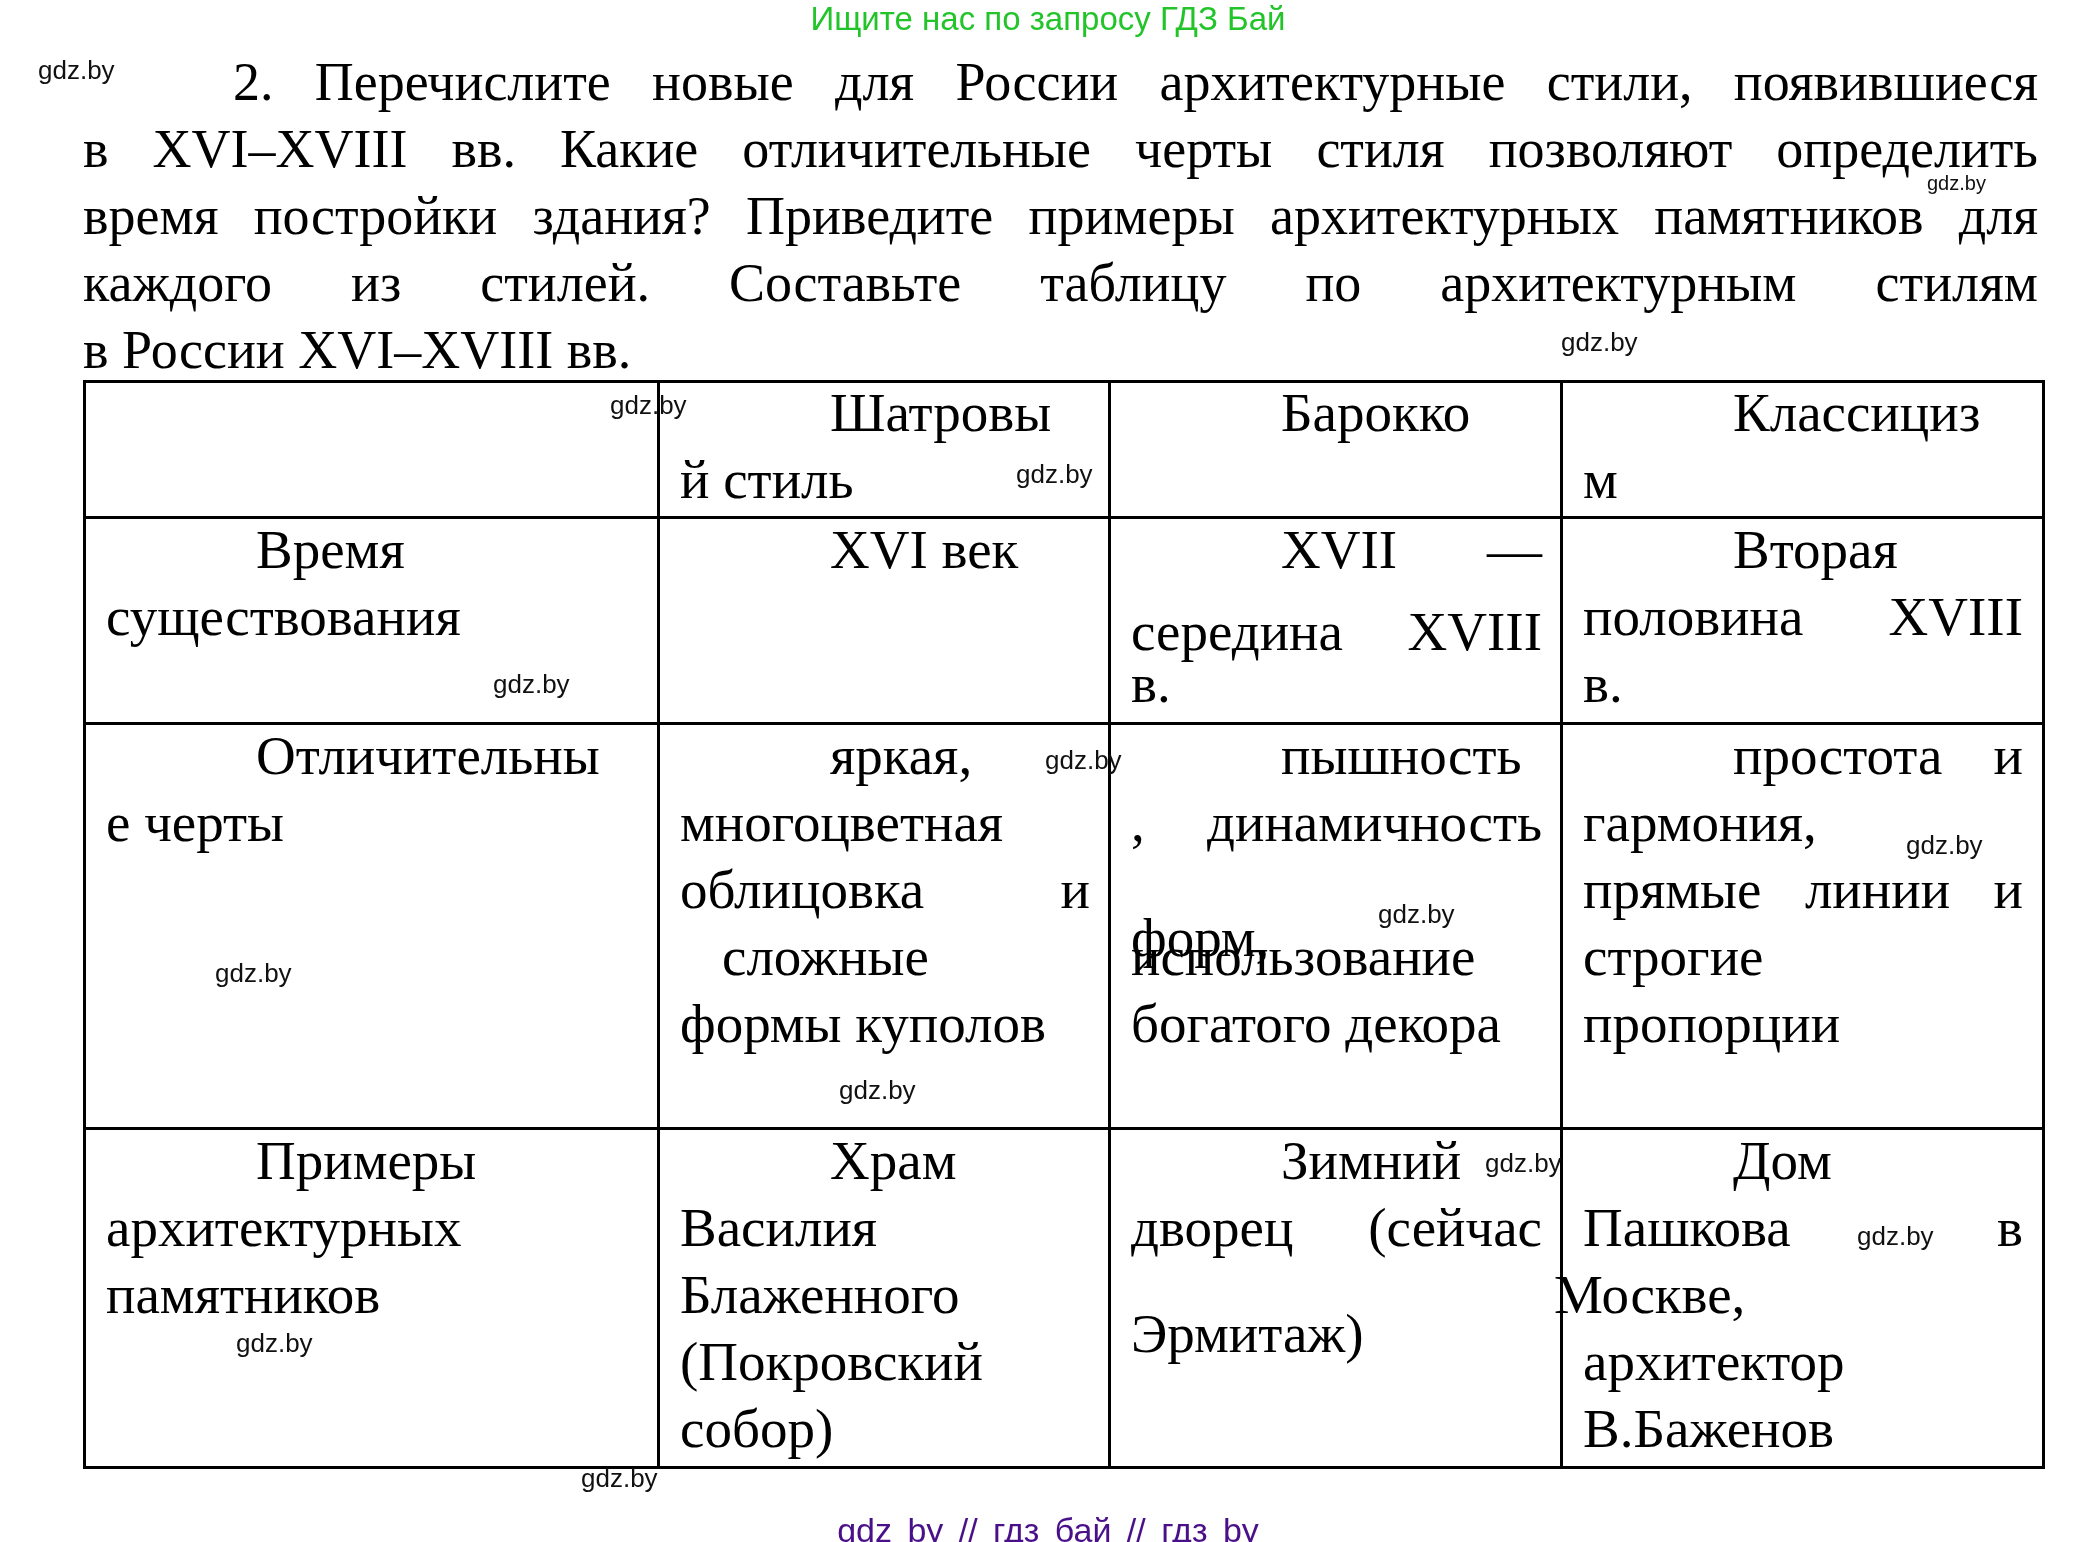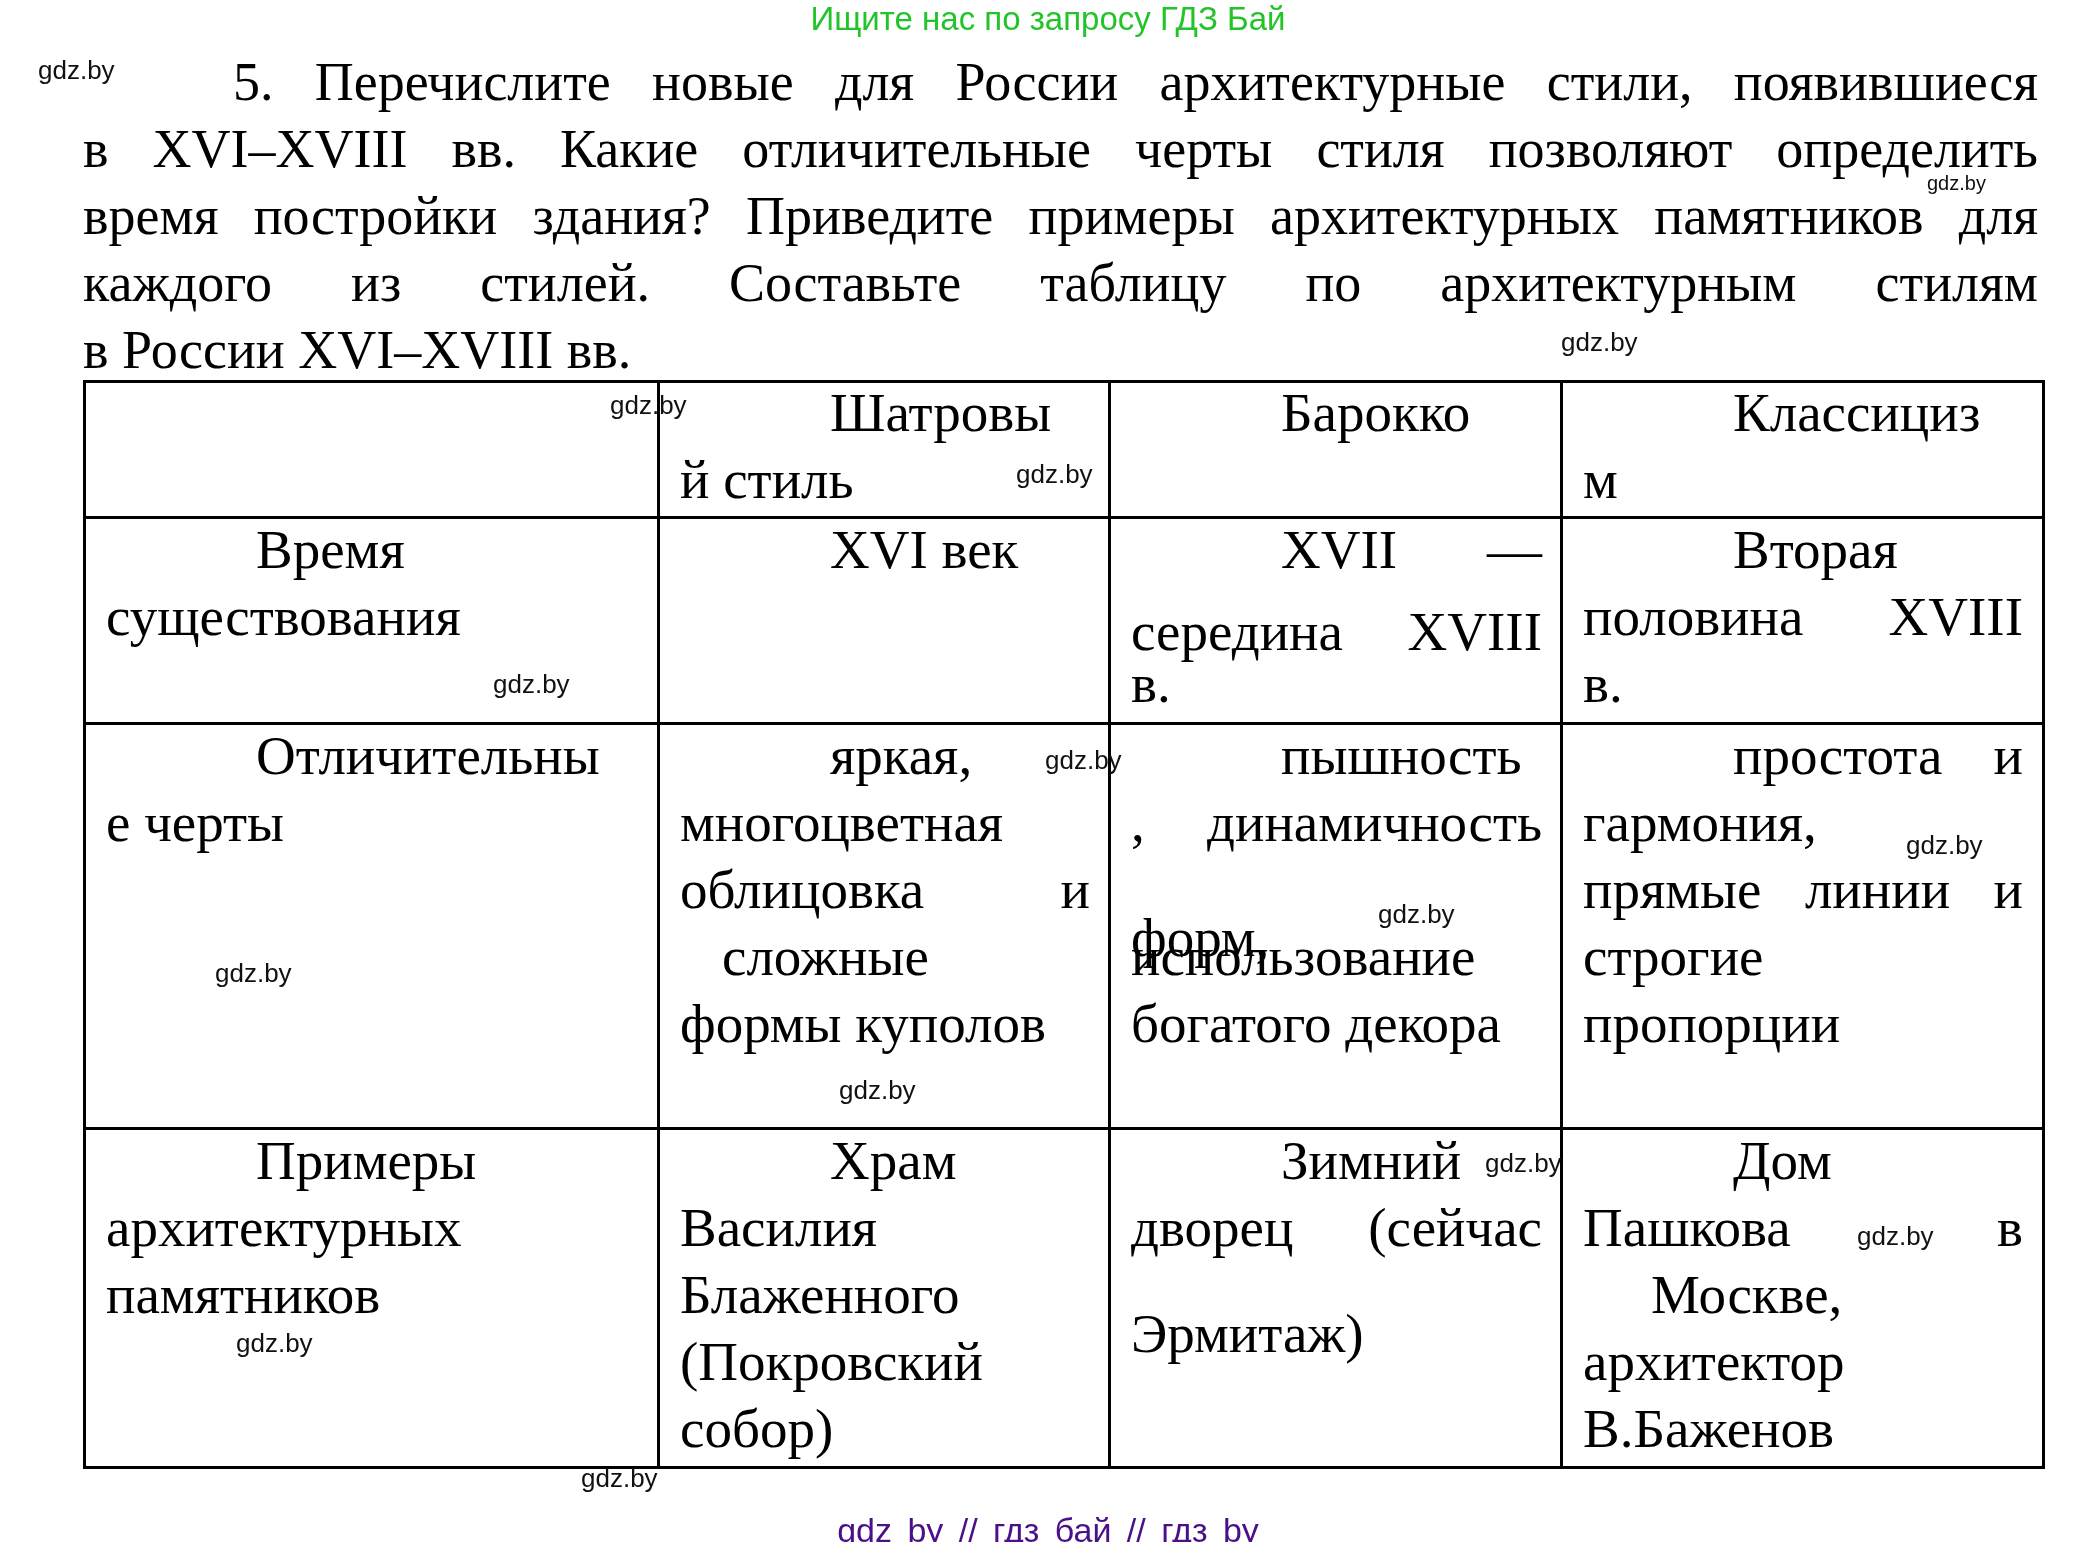--- a/index.html
+++ b/index.html
@@ -14,21 +14,21 @@
   .vline { position:absolute; width:3px; background:#000; }
   .cline { position:absolute; font-size:55px; line-height:60px; white-space:nowrap; }
   .cline.j { text-align:justify; text-align-last:justify; }
 </style>
 </head>
 <body>
 
 <div class="top-banner">Ищите нас по запросу ГДЗ Бай</div>
 
 <div>
-  <div class="pline" style="top:52px; left:233px; width:1805px;">5. Перечислите новые для России архитектурные стили, появившиеся</div>
+  <div class="pline" style="top:52px; left:233px; width:1805px;">2. Перечислите новые для России архитектурные стили, появившиеся</div>
   <div class="pline" style="top:119px;">в XVI–XVIII вв. Какие отличительные черты стиля позволяют определить</div>
   <div class="pline" style="top:186px;">время постройки здания? Приведите примеры архитектурных памятников для</div>
   <div class="pline" style="top:253px;">каждого из стилей. Составьте таблицу по архитектурным стилям</div>
   <div class="pline last" style="top:320px;">в России XVI–XVIII вв.</div>
 </div>
 
 <div class="table">
 
   <div class="hline" style="left:0; top:0; width:1962px;"></div>
   <div class="hline" style="left:0; top:136px; width:1962px;"></div>
@@ -95,21 +95,21 @@
     <div class="cline" style="left:597px; top:885px;">Блаженного</div>
     <div class="cline" style="left:597px; top:952px;">(Покровский</div>
     <div class="cline" style="left:597px; top:1019px;">собор)</div>
 
     <div class="cline" style="left:1198px; top:751px;">Зимний</div>
     <div class="cline j" style="left:1048px; top:818px; width:411px;">дворец (сейчас</div>
     <div class="cline" style="left:1048px; top:924px;font-family:Liberation Serif, serif;">Эрмитаж)</div>
 
     <div class="cline" style="left:1650px; top:751px;">Дом</div>
     <div class="cline j" style="left:1500px; top:818px; width:440px;">Пашкова в</div>
-    <div class="cline" style="left:1568px; top:885px;">Москве,</div>
+    <div class="cline" style="left:1471px; top:885px;">Москве,</div>
     <div class="cline" style="left:1500px; top:952px;">архитектор</div>
     <div class="cline" style="left:1500px; top:1019px;">В.Баженов</div>
   </div>
 </div>
 
 <div class="wm" style="left:38px; top:55px;">gdz.by</div>
 <div class="wm" style="left:1927px; top:168px; font-size:20px;">gdz.by</div>
 <div class="wm" style="left:1561px; top:327px;">gdz.by</div>
 <div class="wm" style="left:610px; top:390px;">gdz.by</div>
 <div class="wm" style="left:1016px; top:459px;">gdz.by</div>

